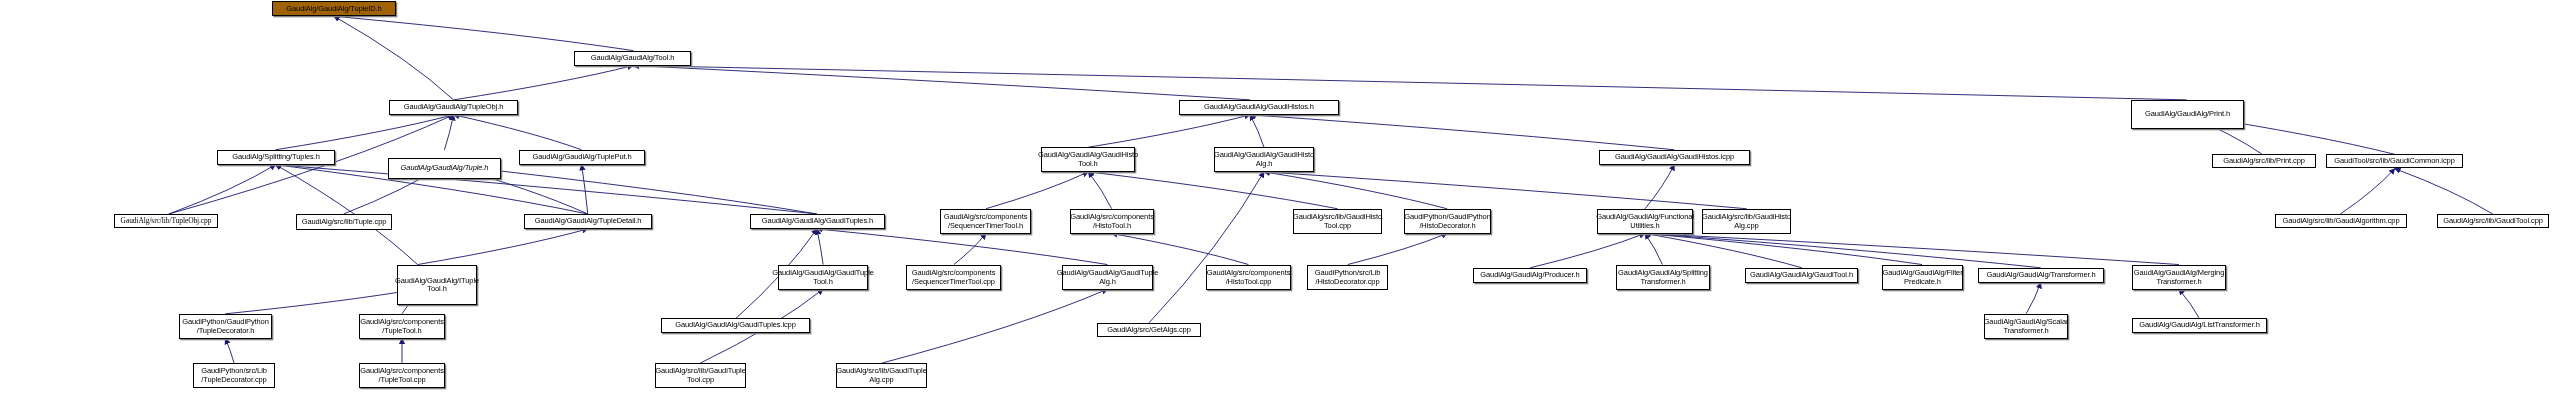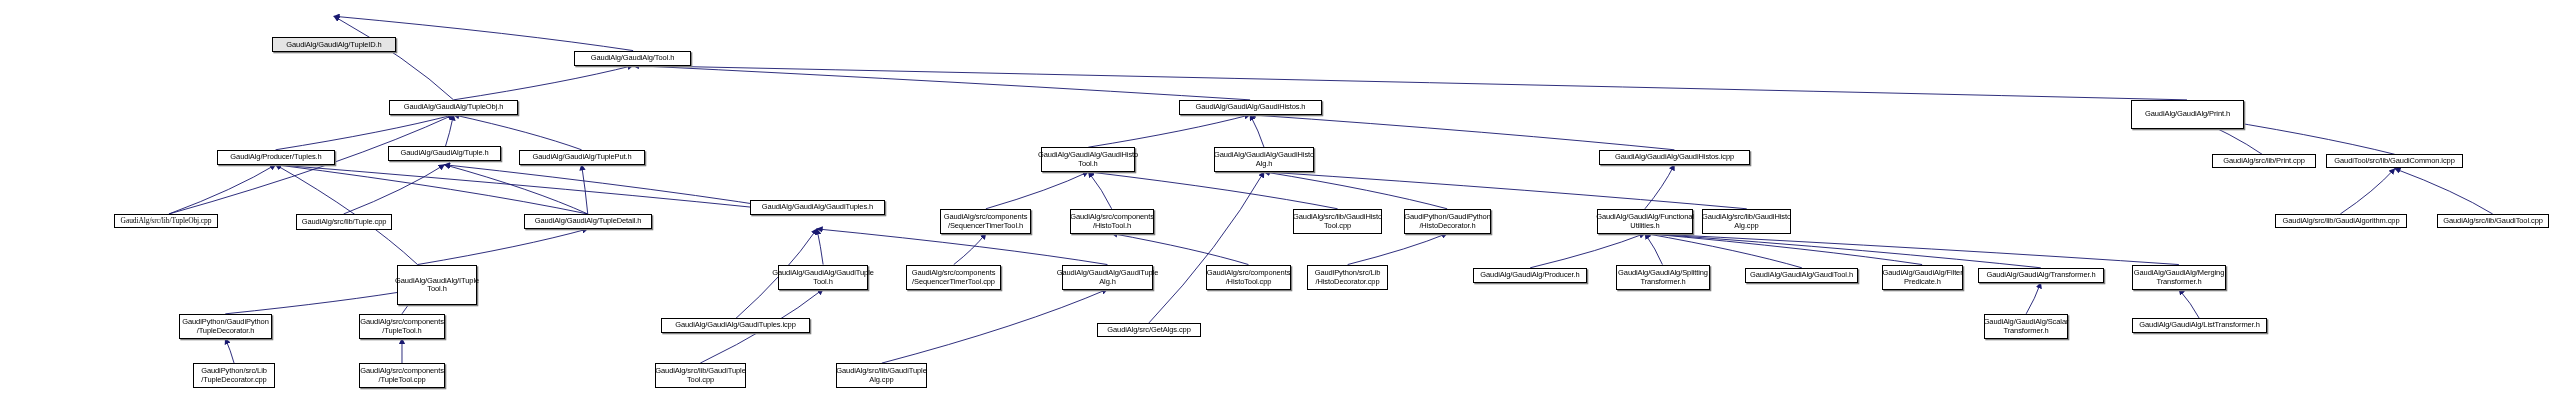--- a/index.html
+++ b/index.html
@@ -33,23 +33,22 @@
     line-height: 8.4px;
     text-align: center;
     display: flex;
     align-items: center;
     justify-content: center;
     white-space: pre-line;
     letter-spacing: -0.1px;
     z-index: 5;
   }
   .node.root {
-    background: #e5e5e5;
+    background: #a16207;
     border: 0.6px solid #000000;
-    margin-top: 36px;
   }
   .node.shadow {
     box-shadow: 1.3px 1.3px 0 0 #808080;
   }
   .node-label {
     display: block;
     padding: 0 1.9px;
   }
 </style>
 </head>
@@ -113,36 +112,36 @@
         <path d="M 3392 491 Q 3380.03 468.5 3360.5 446" marker-end="url(#arrow)"></path>
         <path d="M 361 560 Q 355.87 541 347.5 522" marker-end="url(#arrow)"></path>
         <path d="M 620 560 Q 620 541 620 522" marker-end="url(#arrow)"></path>
         <path d="M 1080 560 Q 1197.49 503 1269.5 446" marker-end="url(#arrow)"></path>
         <path d="M 1360 560 Q 1575.76 503 1708 446" marker-end="url(#arrow)"></path>
       </g>
   </svg>
 <div class="node root shadow" style="left: 272px; top: 1.3px; width: 124px; height: 15px;"><span class="node-label">GaudiAlg/GaudiAlg/TupleID.h</span></div>
     <div class="node shadow" style="left: 574px; top: 51px; width: 117px; height: 15px;"><span class="node-label">GaudiAlg/GaudiAlg/Tool.h</span></div>
     <div class="node shadow" style="left: 389px; top: 100px; width: 129px; height: 15px;"><span class="node-label">GaudiAlg/GaudiAlg/TupleObj.h</span></div>
-    <div class="node shadow" style="left: 1179px; top: 100px; width: 143px; height: 15px;"><span class="node-label">GaudiAlg/GaudiAlg/GaudiHistos.h</span></div>
+    <div class="node shadow" style="left: 1179px; top: 100px; width: 160px; height: 15px;"><span class="node-label">GaudiAlg/GaudiAlg/GaudiHistos.h</span></div>
     <div class="node shadow" style="left: 2131px; top: 100px; width: 113px; height: 29px;"><span class="node-label">GaudiAlg/GaudiAlg/Print.h</span></div>
-    <div class="node shadow" style="left: 217px; top: 150px; width: 118px; height: 15px;"><span class="node-label">GaudiAlg/Producer/Tuples.h</span></div>
-    <div class="node shadow" style="left: 388px; top: 146px; width: 113px; height: 15px;"><span class="node-label">GaudiAlg/GaudiAlg/Tuple.h</span></div>
+    <div class="node shadow" style="left: 217px; top: 150px; width: 118px; height: 15px;"><span class="node-label">GaudiAlg/Splitting/Tuples.h</span></div>
+    <div class="node shadow" style="left: 388px; top: 158px; width: 113px; height: 21px; font-style: italic;"><span class="node-label">GaudiAlg/GaudiAlg/Tuple.h</span></div>
     <div class="node shadow" style="left: 519px; top: 150px; width: 126px; height: 15px;"><span class="node-label">GaudiAlg/GaudiAlg/TuplePut.h</span></div>
     <div class="node shadow" style="left: 1041px; top: 147px; width: 94px; height: 25px;"><span class="node-label">GaudiAlg/GaudiAlg/GaudiHisto
 Tool.h</span></div>
     <div class="node shadow" style="left: 1214px; top: 147px; width: 100px; height: 25px;"><span class="node-label">GaudiAlg/GaudiAlg/GaudiHisto
 Alg.h</span></div>
     <div class="node shadow" style="left: 1599px; top: 150px; width: 151px; height: 15px;"><span class="node-label">GaudiAlg/GaudiAlg/GaudiHistos.icpp</span></div>
     <div class="node" style="left: 2212px; top: 154px; width: 104px; height: 14.3px;"><span class="node-label">GaudiAlg/src/lib/Print.cpp</span></div>
     <div class="node" style="left: 2326px; top: 154px; width: 137px; height: 14.3px;"><span class="node-label">GaudiTool/src/lib/GaudiCommon.icpp</span></div>
     <div class="node" style="left: 114px; top: 214px; width: 104px; height: 14.3px; font-family: Liberation Serif, serif;"><span class="node-label">GaudiAlg/src/lib/TupleObj.cpp</span></div>
     <div class="node" style="left: 296px; top: 214px; width: 96px; height: 16px;"><span class="node-label">GaudiAlg/src/lib/Tuple.cpp</span></div>
     <div class="node shadow" style="left: 524px; top: 214px; width: 128px; height: 15px;"><span class="node-label">GaudiAlg/GaudiAlg/TupleDetail.h</span></div>
-    <div class="node shadow" style="left: 750px; top: 200px; width: 135px; height: 15px;"><span class="node-label">GaudiAlg/GaudiAlg/GaudiTuples.h</span></div>
+    <div class="node shadow" style="left: 750px; top: 214px; width: 135px; height: 15px;"><span class="node-label">GaudiAlg/GaudiAlg/GaudiTuples.h</span></div>
     <div class="node shadow" style="left: 940px; top: 209px; width: 91px; height: 25px;"><span class="node-label">GaudiAlg/src/components
 /SequencerTimerTool.h</span></div>
     <div class="node shadow" style="left: 1070px; top: 209px; width: 84px; height: 25px;"><span class="node-label">GaudiAlg/src/components
 /HistoTool.h</span></div>
     <div class="node" style="left: 1293px; top: 209px; width: 89px; height: 25px;"><span class="node-label">GaudiAlg/src/lib/GaudiHisto
 Tool.cpp</span></div>
     <div class="node shadow" style="left: 1404px; top: 209px; width: 87px; height: 25px;"><span class="node-label">GaudiPython/GaudiPython
 /HistoDecorator.h</span></div>
     <div class="node shadow" style="left: 1597px; top: 209px; width: 96px; height: 25px;"><span class="node-label">GaudiAlg/GaudiAlg/Functional
 Utilities.h</span></div>

